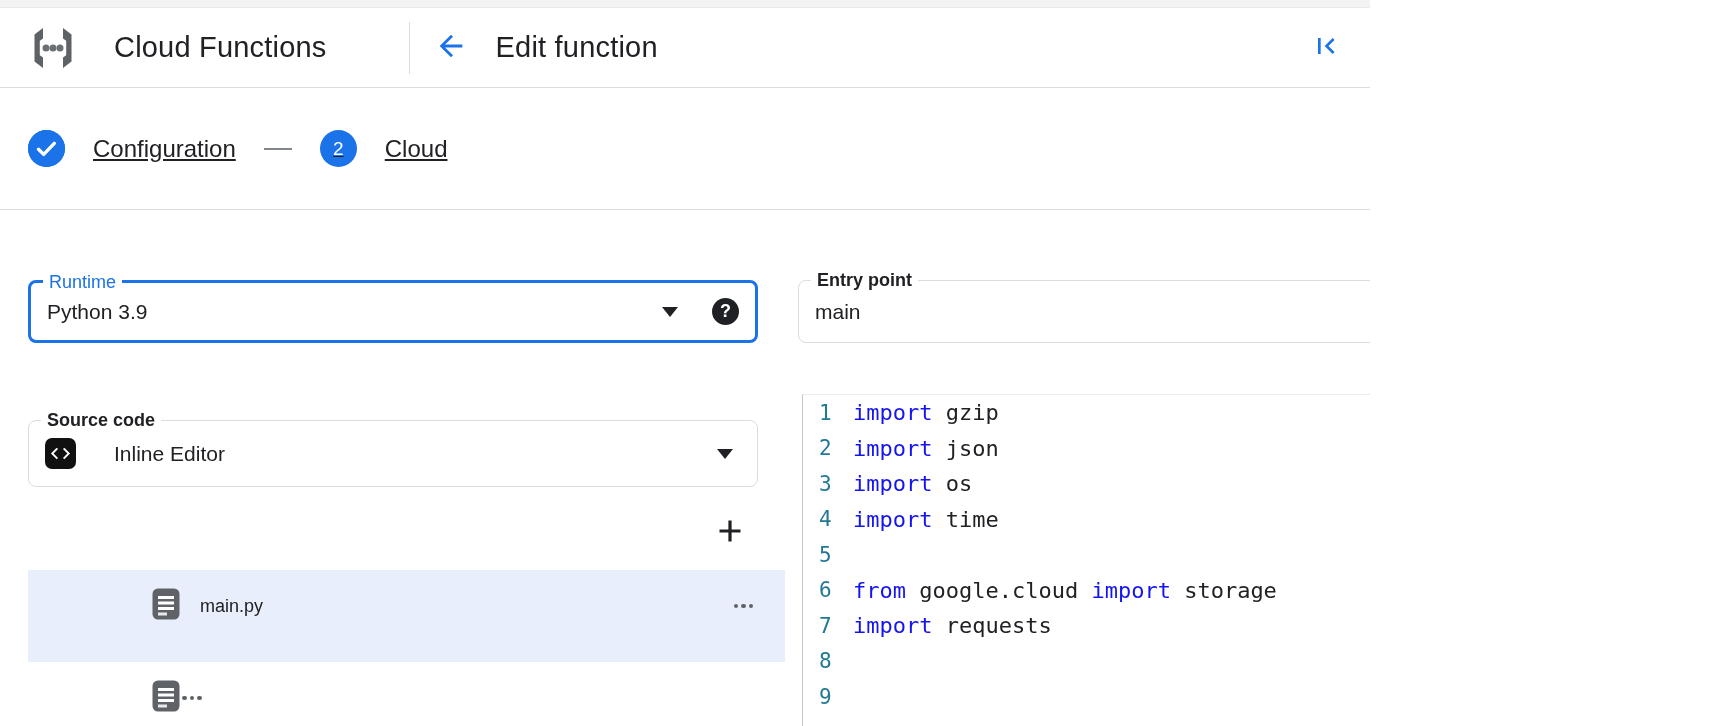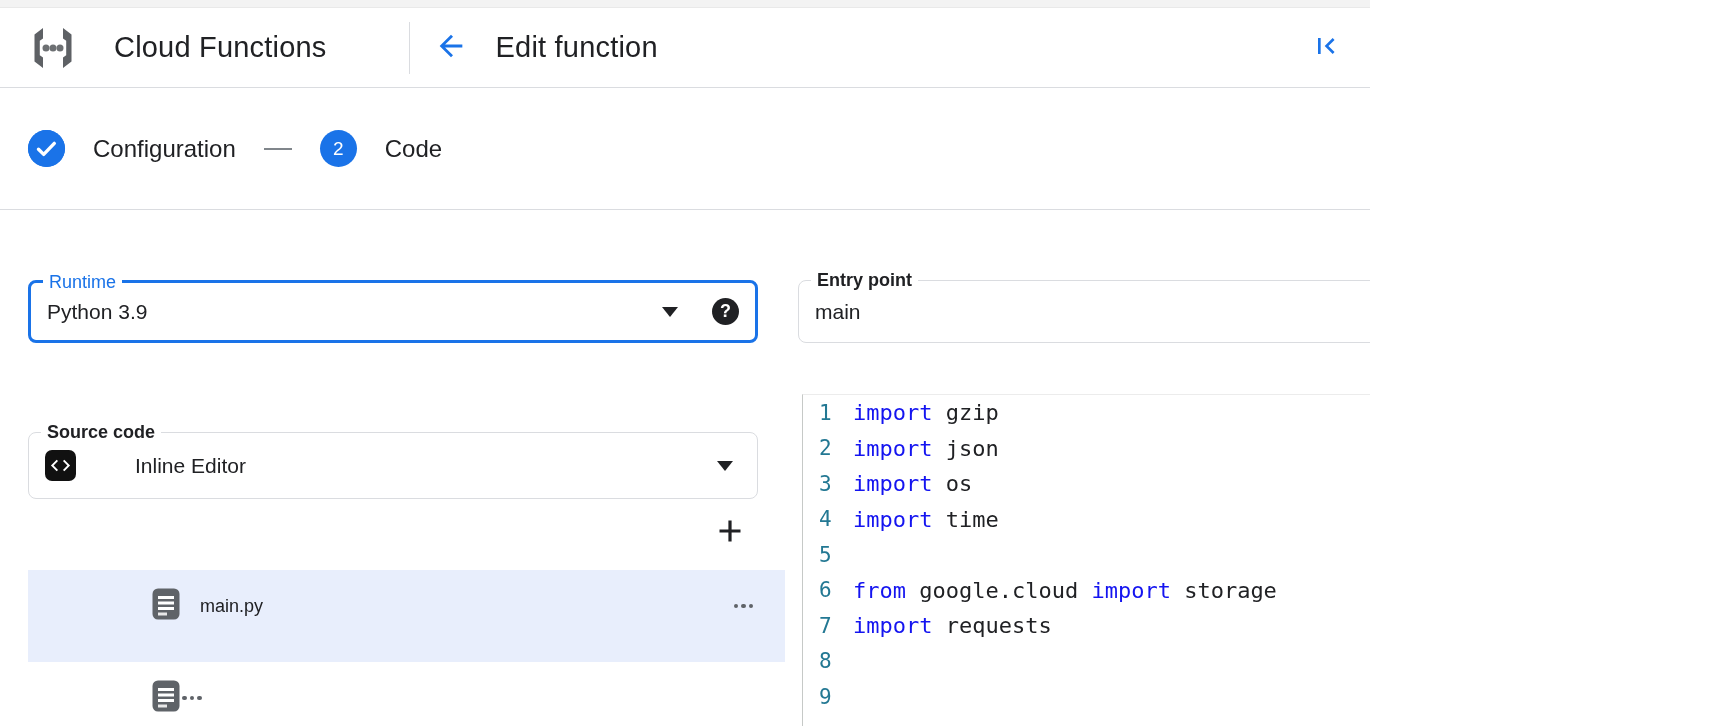--- a/index.html
+++ b/index.html
@@ -16,21 +16,21 @@
   .app-header{height:80px;display:flex;align-items:center;padding:0 24px 0 28px;border-bottom:1px solid var(--border);}
   .logo{width:50px;height:44px;display:flex;align-items:center;justify-content:center;}
   .product-title{font-size:29px;font-weight:400;margin:0 0 0 36px;letter-spacing:.2px;}
   .header-divider{width:1px;height:52px;background:var(--border);margin-left:82px;}
   .icon-btn{background:none;border:none;padding:4px;cursor:pointer;display:flex;align-items:center;justify-content:center;}
   .back-btn{margin-left:20px;}
   .page-title{font-size:29px;font-weight:400;margin:0 0 0 24px;letter-spacing:.2px;}
   .spacer{flex:1;}
 
   
-  .stepper{height:122px;display:flex;align-items:center;padding:0 28px;border-bottom:1px solid var(--border);}
+  .stepper{height:122px;display:flex;align-items:center;padding:0 28px;border-bottom:1px solid var(--border);text-decoration:underline;}
   .step{display:flex;align-items:center;cursor:pointer;}
   .step-circle{width:37px;height:37px;border-radius:50%;background:var(--accent);color:#fff;
     display:flex;align-items:center;justify-content:center;font-size:19px;flex:0 0 auto;}
   .step-label{font-size:24px;margin-left:28px;}
   .step-sep{width:28px;height:2px;background:#80868b;margin:0 28px;}
 
   
   .field{position:absolute;display:flex;align-items:center;border:1px solid var(--border);
     border-radius:8px;background:#fff;padding:0 16px;}
   .field .flabel{position:absolute;top:-12px;left:12px;background:#fff;padding:0 6px;
@@ -40,24 +40,24 @@
   .fvalue{font-size:21px;flex:1;white-space:nowrap;}
   .dd-arrow{width:0;height:0;border-left:8px solid transparent;border-right:8px solid transparent;
     border-top:10px solid var(--text);flex:0 0 auto;}
   .help{width:27px;height:27px;border-radius:50%;background:var(--text);color:#fff;
     display:flex;align-items:center;justify-content:center;font-size:18px;font-weight:700;
     flex:0 0 auto;cursor:pointer;}
   .runtime-field{left:28px;top:280px;width:730px;height:63px;}
   .runtime-field .dd-arrow{margin-right:34px;}
   .entry-field{left:790px;top:280px;width:882px;height:63px;margin-left:8px;}
   .entry-field .help{margin-right:8px;}
-  .source-field{left:28px;top:432px;width:730px;height:67px;cursor:pointer;}
+  .source-field{left:28px;top:420px;width:730px;height:67px;cursor:pointer;}
   .code-badge{width:31px;height:31px;border-radius:7px;background:#111;display:flex;
     align-items:center;justify-content:center;flex:0 0 auto;}
-  .source-field .fvalue{margin-left:59px;}
+  .source-field .fvalue{margin-left:38px;}
   .source-field .dd-arrow{margin-right:8px;}
 
   
   .add-btn{position:absolute;left:710px;top:512px;width:40px;height:40px;background:none;border:none;
     display:flex;align-items:center;justify-content:center;cursor:pointer;}
   .file-row{position:absolute;left:28px;width:757px;height:92px;display:flex;align-items:center;
     padding:0 30px 20px 124px;cursor:pointer;background:#fff;}
   .file-row.selected{background:var(--rowsel);}
   .file-row-main{top:570px;}
   .file-row-req{top:662px;}
@@ -117,21 +117,21 @@
         <svg width="37" height="37" viewBox="0 0 37 37">
             <circle cx="18.5" cy="18.5" r="18.5" fill="#1a73e8"></circle>
             <path d="M10.5 19.2l5.2 5.2 10.6-11" stroke="#fff" stroke-width="3.4" fill="none" stroke-linecap="round" stroke-linejoin="round"></path>
           </svg>
       </span>
       <span class="step-label">Configuration</span>
     </div>
     <div class="step-sep"></div>
     <div class="step">
       <span class="step-circle num">2</span>
-      <span class="step-label">Code</span>
+      <span class="step-label">Cloud</span>
     </div>
   </nav>
 
   <div class="field focused runtime-field">
     <span class="flabel">Runtime</span>
     <span class="fvalue">Python 3.9</span>
     <span class="dd-arrow"></span>
     <span class="help">?</span>
   </div>
 

